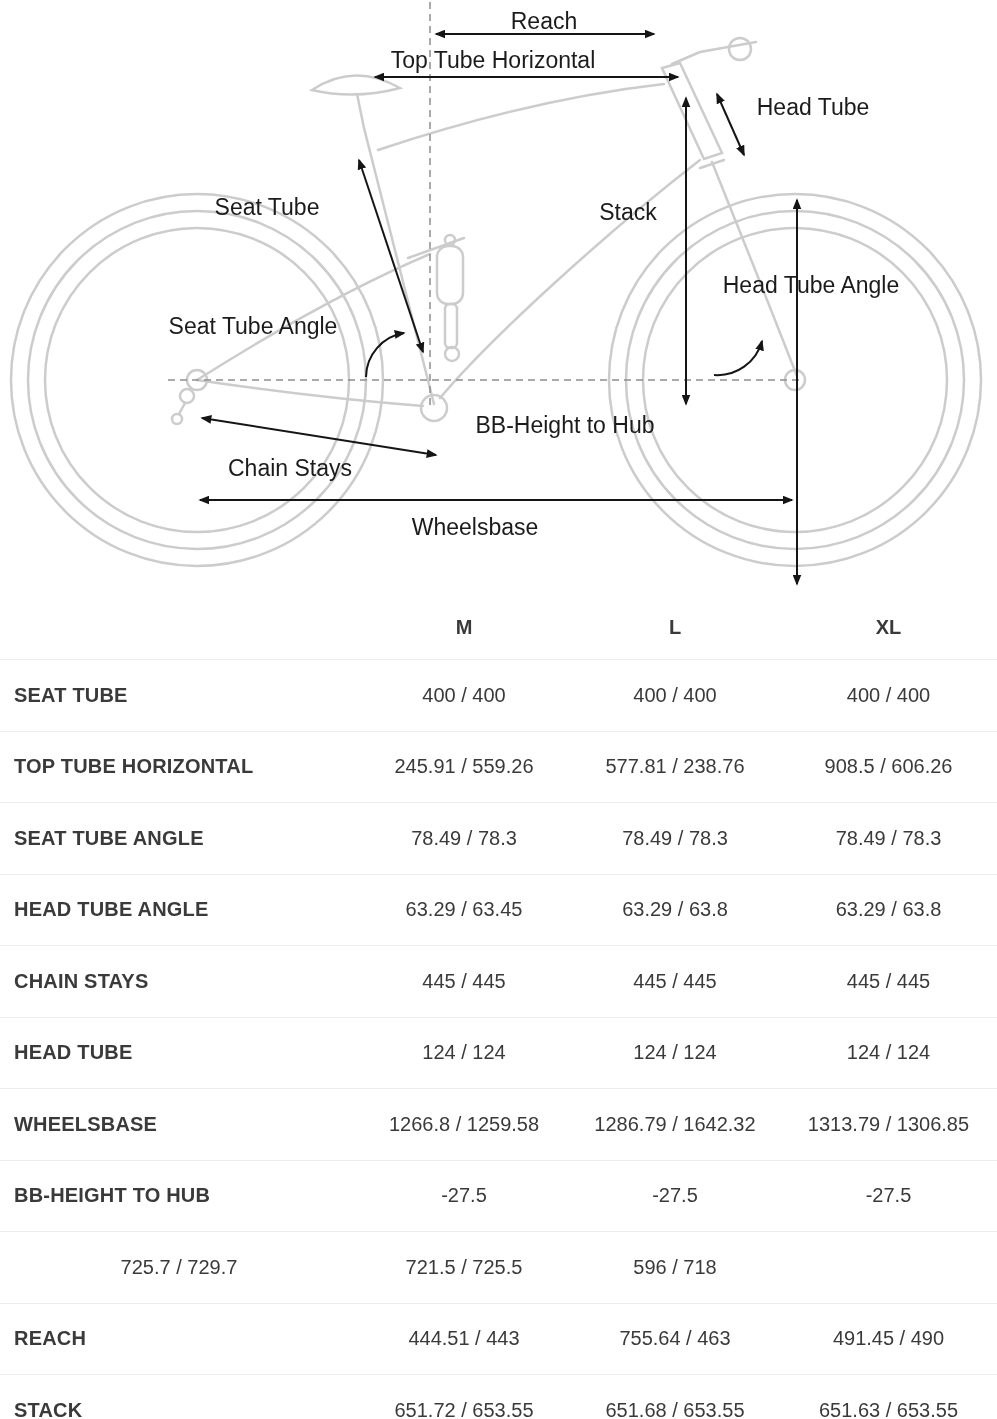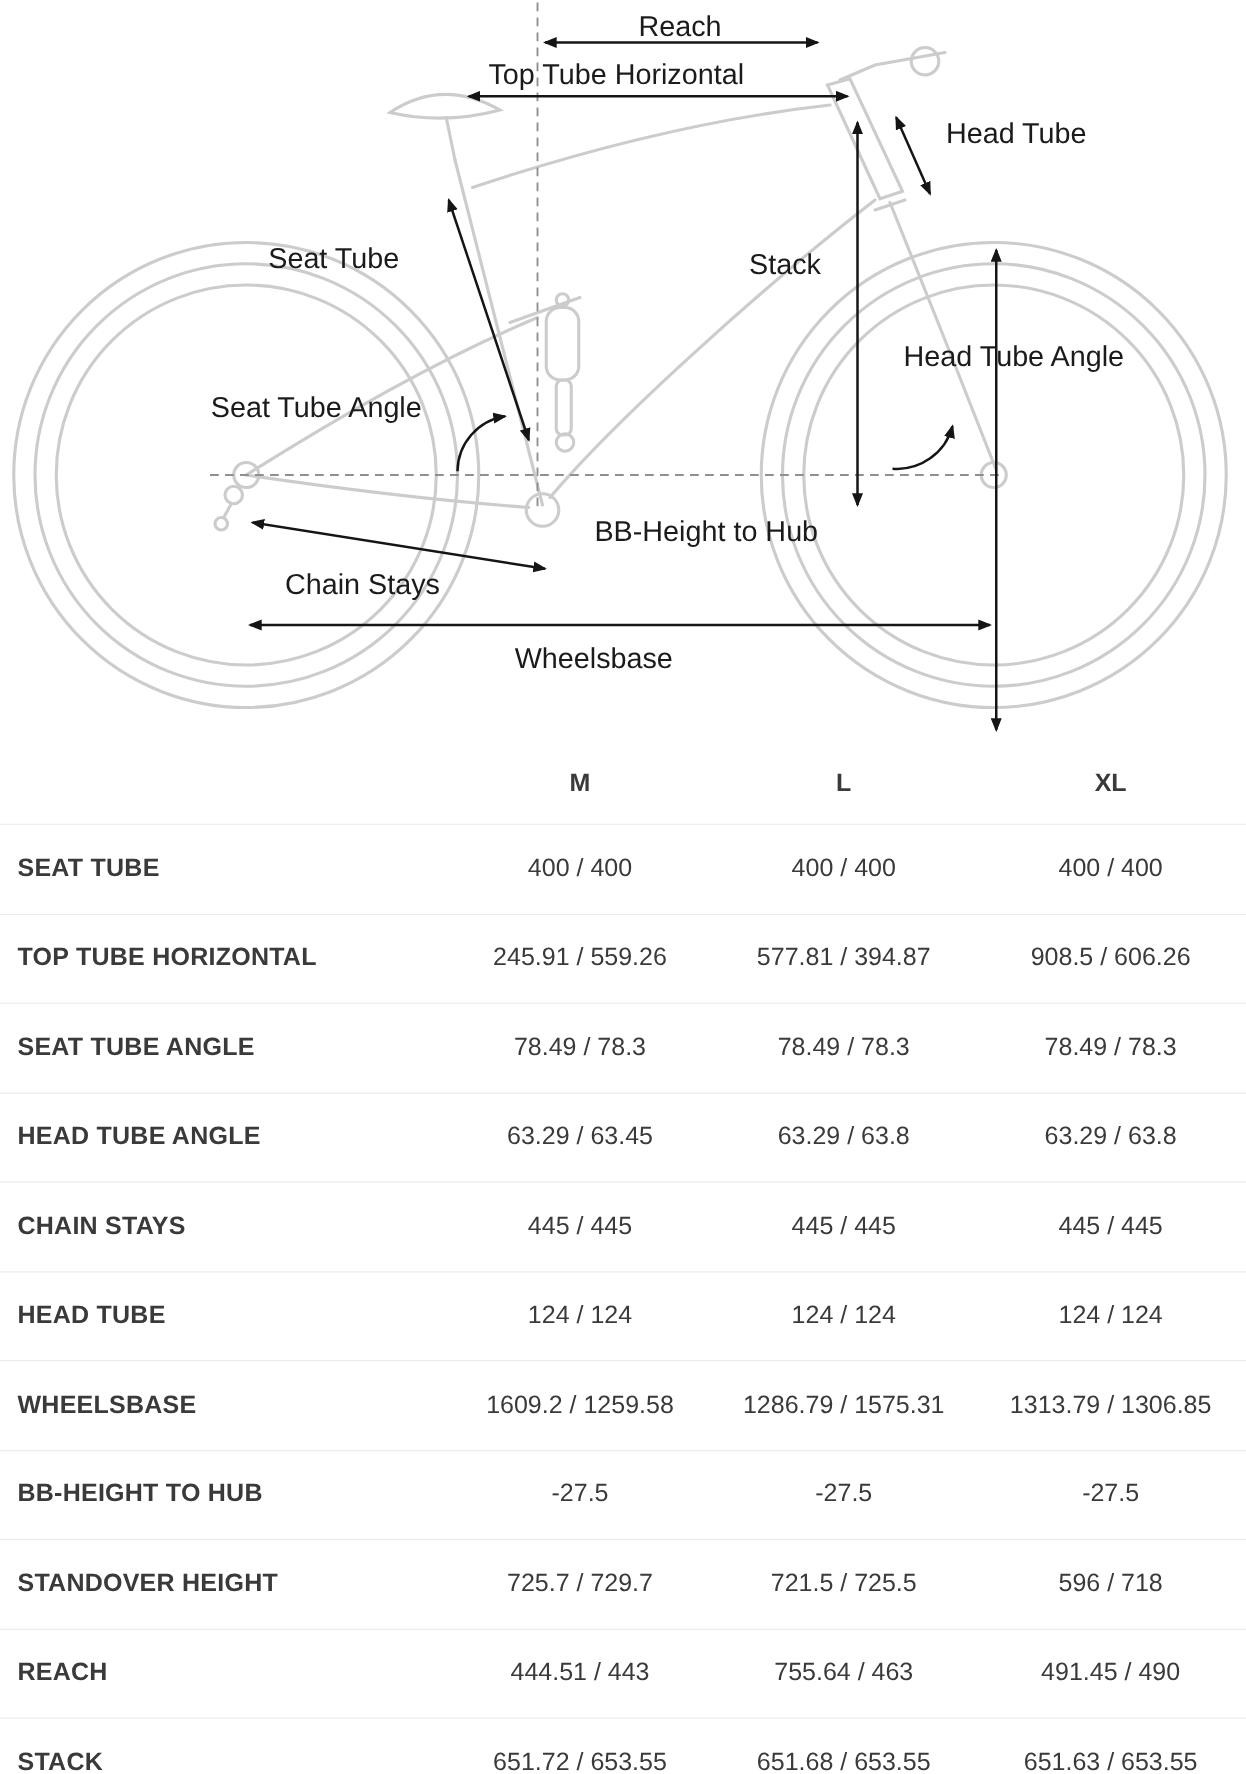--- a/index.html
+++ b/index.html
@@ -121,21 +121,21 @@
   <div class="trow">
     <div class="cell-label">SEAT TUBE</div>
     <div class="cell-val">400 / 400</div>
     <div class="cell-val">400 / 400</div>
     <div class="cell-val">400 / 400</div>
   </div>
 
   <div class="trow">
     <div class="cell-label">TOP TUBE HORIZONTAL</div>
     <div class="cell-val">245.91 / 559.26</div>
-    <div class="cell-val">577.81 / 394.87</div>
+    <div class="cell-val">577.81 / 238.76</div>
     <div class="cell-val">908.5 / 606.26</div>
   </div>
 
   <div class="trow">
     <div class="cell-label">SEAT TUBE ANGLE</div>
     <div class="cell-val">78.49 / 78.3</div>
     <div class="cell-val">78.49 / 78.3</div>
     <div class="cell-val">78.49 / 78.3</div>
   </div>
 
@@ -155,34 +155,33 @@
 
   <div class="trow">
     <div class="cell-label">HEAD TUBE</div>
     <div class="cell-val">124 / 124</div>
     <div class="cell-val">124 / 124</div>
     <div class="cell-val">124 / 124</div>
   </div>
 
   <div class="trow">
     <div class="cell-label">WHEELSBASE</div>
-    <div class="cell-val">1609.2 / 1259.58</div>
-    <div class="cell-val">1286.79 / 1575.31</div>
+    <div class="cell-val">1266.8 / 1259.58</div>
+    <div class="cell-val">1286.79 / 1642.32</div>
     <div class="cell-val">1313.79 / 1306.85</div>
   </div>
 
   <div class="trow">
     <div class="cell-label">BB-HEIGHT TO HUB</div>
     <div class="cell-val">-27.5</div>
     <div class="cell-val">-27.5</div>
     <div class="cell-val">-27.5</div>
   </div>
 
   <div class="trow">
-    <div class="cell-label">STANDOVER HEIGHT</div>
     <div class="cell-val">725.7 / 729.7</div>
     <div class="cell-val">721.5 / 725.5</div>
     <div class="cell-val">596 / 718</div>
   </div>
 
   <div class="trow">
     <div class="cell-label">REACH</div>
     <div class="cell-val">444.51 / 443</div>
     <div class="cell-val">755.64 / 463</div>
     <div class="cell-val">491.45 / 490</div>

